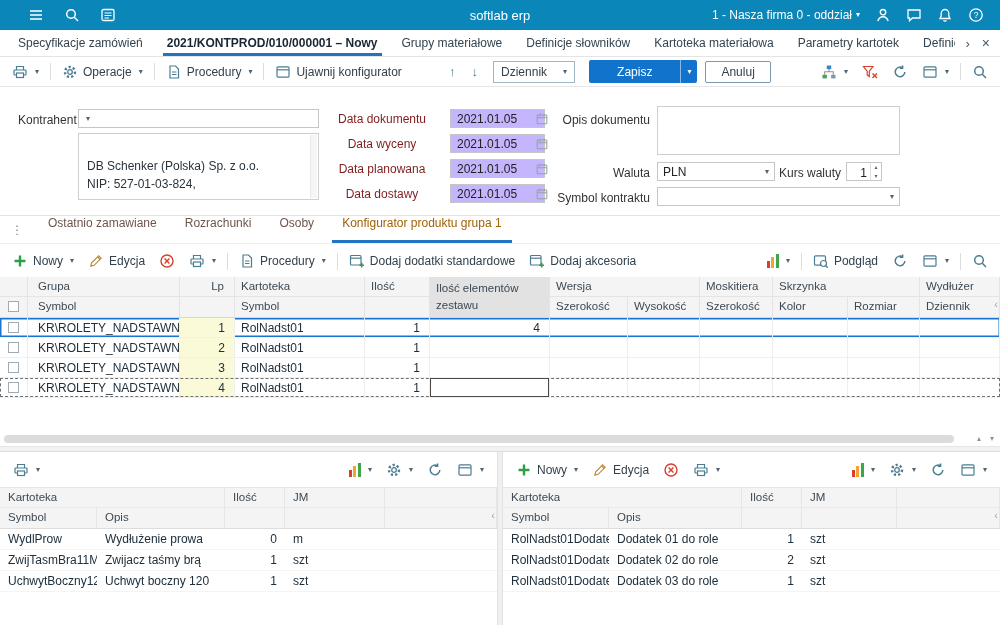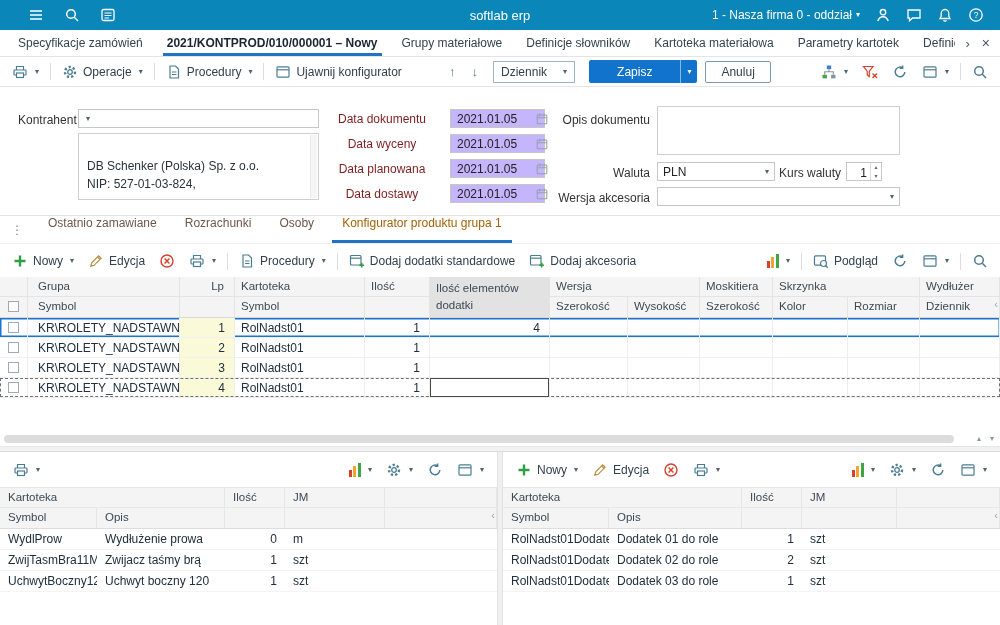--- a/index.html
+++ b/index.html
@@ -423,21 +423,21 @@
     </div>
     <label class="flabel r" style="left:777px;top:78px;width:64px">Kurs waluty</label>
     <div class="spinbox" style="left:846px;top:74px;width:36px">
       <span class="val">1</span>
       <span class="spincol">
         <span>▴</span>
         <span>▾</span>
       </span>
     </div>
 
-    <label class="flabel r" style="left:545px;top:103px;width:105px">Wersja akcesoria</label>
+    <label class="flabel r" style="left:545px;top:103px;width:105px">Symbol kontraktu</label>
     <div class="combo" style="left:657px;top:99px;width:243px">
       <span class="val"></span>
       <span class="dd">▾</span>
     </div>
   </section>
 
   <div class="subtabs">
     <span class="drag">⋮</span>
     <div class="stabs">
 
@@ -541,21 +541,21 @@
     </div>
   </div>
 
   <div class="mgrid">
     <div class="mg-head">
       <div class="hc bt" style="grid-area:1/1"></div>
       <div class="hc bt" style="grid-area:1/2;padding-left:10px">Grupa</div>
       <div class="hc bt r" style="grid-area:1/3">Lp</div>
       <div class="hc bt" style="grid-area:1/4">Kartoteka</div>
       <div class="hc bt" style="grid-area:1/5">Ilość</div>
-      <div class="hc hl wrap" style="grid-row:1/3;grid-column:6">Ilość elementów dodatki</div>
+      <div class="hc hl wrap" style="grid-row:1/3;grid-column:6">Ilość elementów zestawu</div>
       <div class="hc bt" style="grid-row:1;grid-column:7/9">Wersja</div>
       <div class="hc bt" style="grid-area:1/9">Moskitiera</div>
       <div class="hc bt" style="grid-row:1;grid-column:10/12">Skrzynka</div>
       <div class="hc bt" style="grid-area:1/12">Wydłużer</div>
 
       <div class="hc cbc" style="grid-area:2/1;padding:0">
         <span class="cb"></span>
       </div>
       <div class="hc" style="grid-area:2/2;padding-left:10px">Symbol</div>
       <div class="hc" style="grid-area:2/3"></div>

